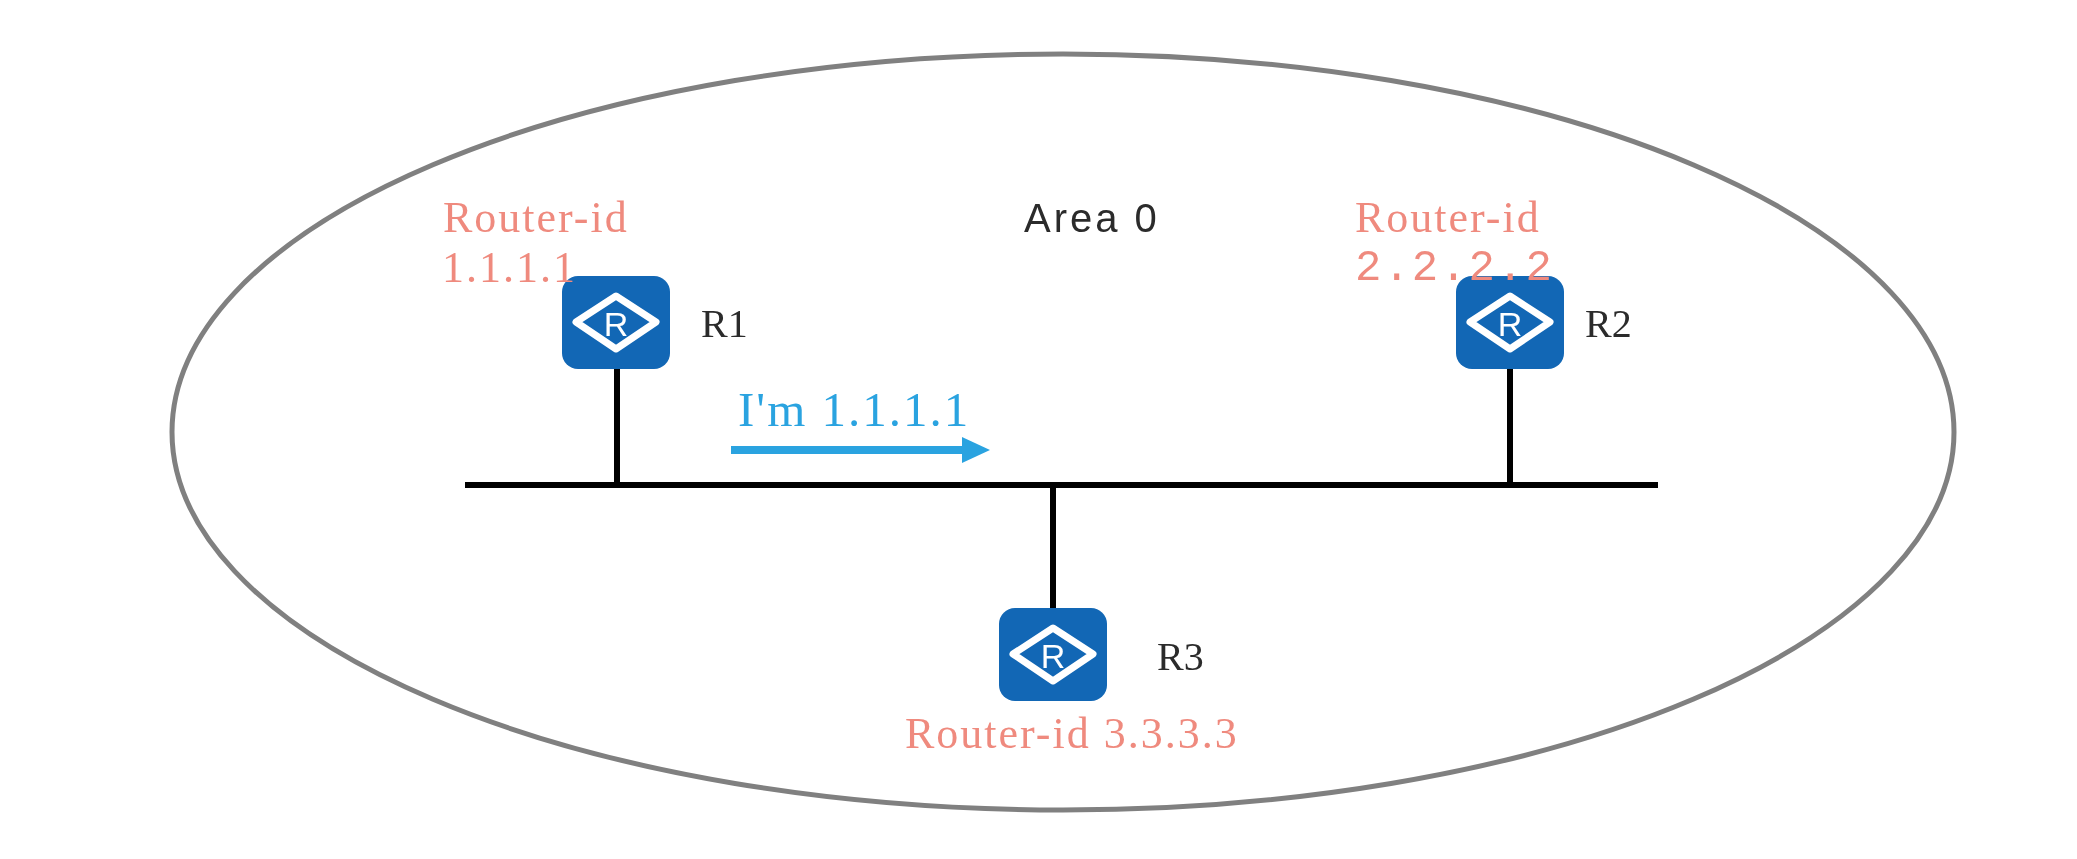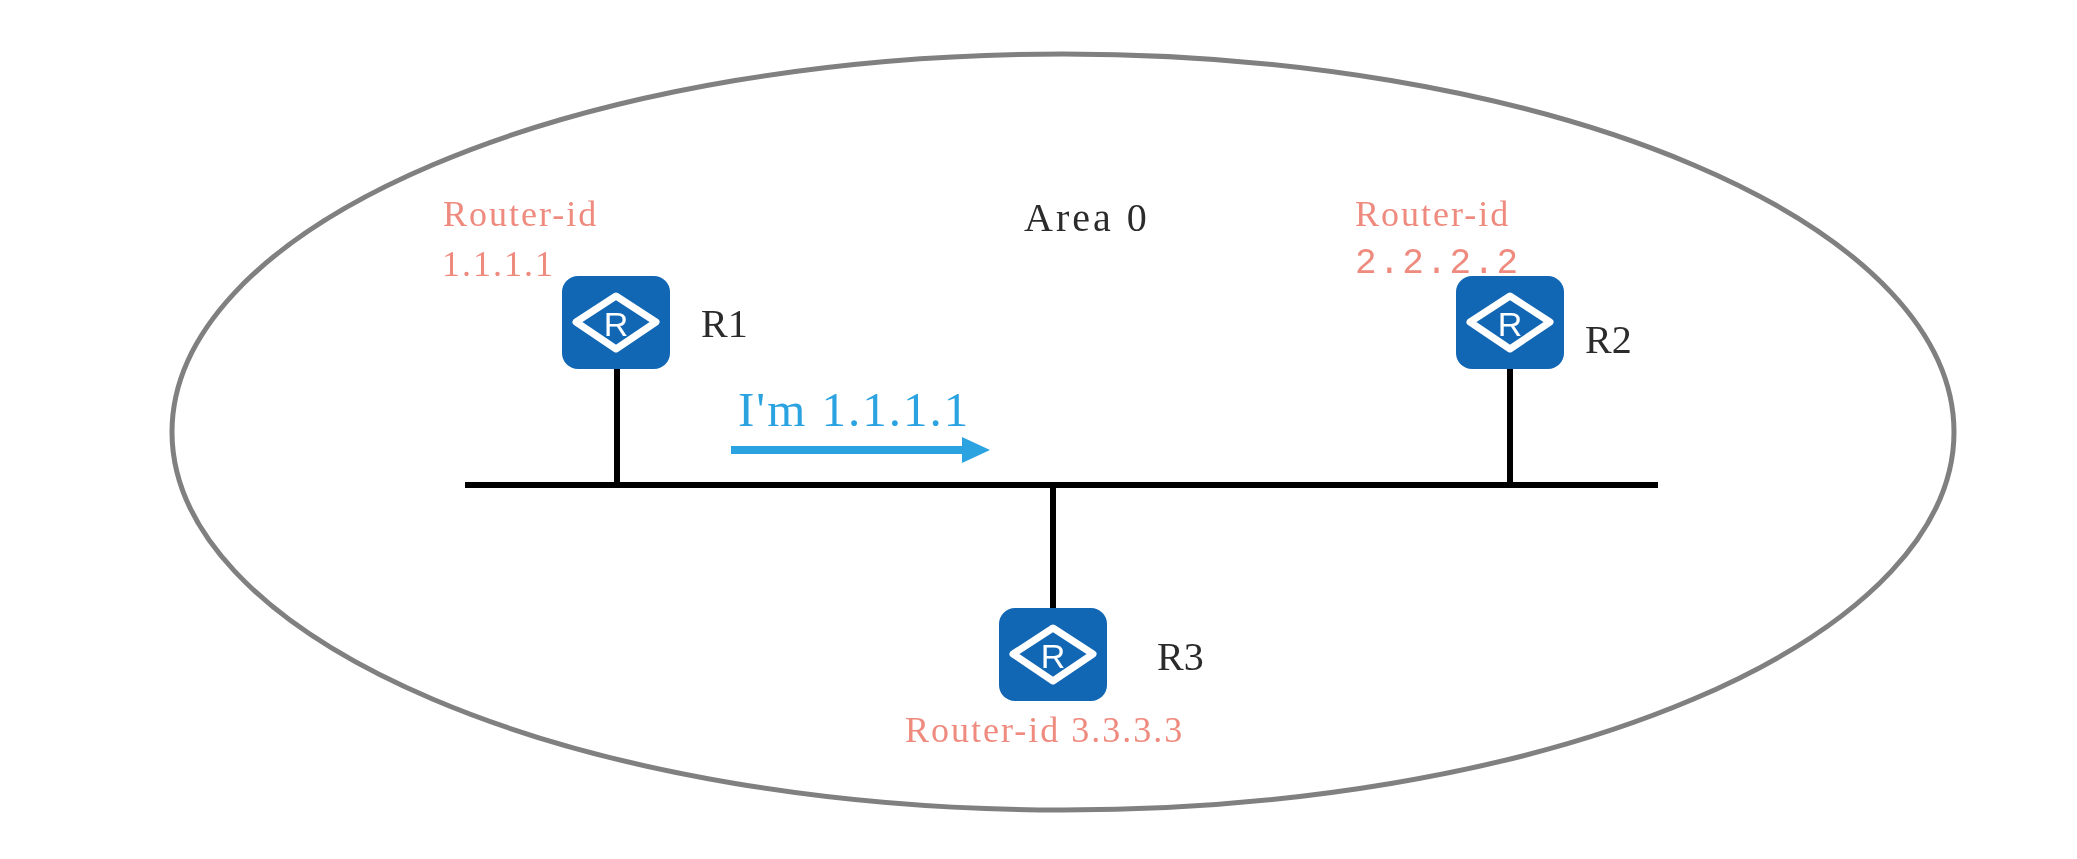--- a/index.html
+++ b/index.html
@@ -22,26 +22,26 @@
     height: 859px;
   }
   .lbl {
     position: absolute;
     white-space: pre;
     line-height: 1.0;
   }
   .routerid {
     color: #ef8a7e;
     font-family: "Liberation Serif", serif;
-    font-size: 36px;
+    font-size: 44px;
     letter-spacing: 2px;
   }
   .area {
     color: #2b2b2b;
-    font-family: Liberation Serif, serif;
+    font-family: Liberation Sans, sans-serif;
     font-size: 40px;
     letter-spacing: 3px;
   }
   .rname {
     color: #2b2b2b;
     font-family: "Liberation Serif", serif;
     font-size: 40px;
   }
   .msg {
     color: #2aa3e0;
@@ -90,16 +90,16 @@
 <div class="lbl routerid" style="left:442px; top:246px;">1.1.1.1</div>
 
 <div class="lbl routerid" style="left:1355px; top:196px;">Router-id</div>
 <div class="lbl routerid" style="left:1355px; top:246px;font-family:Liberation Mono, monospace;">2.2.2.2</div>
 
 <div class="lbl routerid" style="left:905px; top:712px;">Router-id 3.3.3.3</div>
 
 <div class="lbl area" style="left:1024px; top:198px;">Area 0</div>
 
 <div class="lbl rname" style="left:692px; top:304px;margin-left:9px;">R1</div>
-<div class="lbl rname" style="left:1585px; top:320px;">R2</div>
+<div class="lbl rname" style="left:1585px; top:304px;">R2</div>
 <div class="lbl rname" style="left:1157px; top:637px;">R3</div>
 
 <div class="lbl msg" style="left:738px; top:385px;">I'm 1.1.1.1</div>
 
 </body></html>

